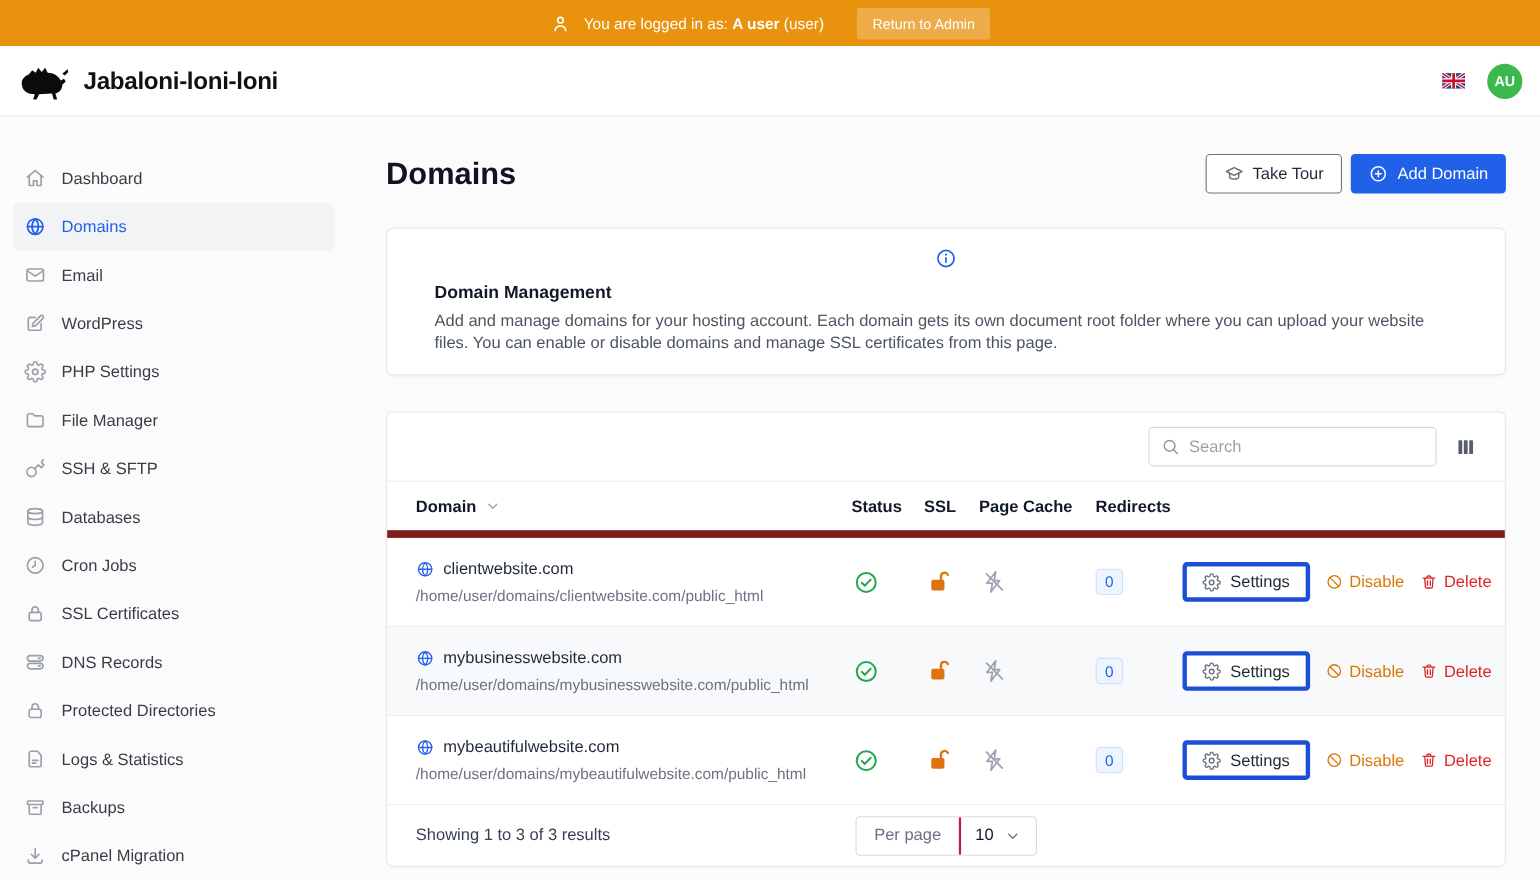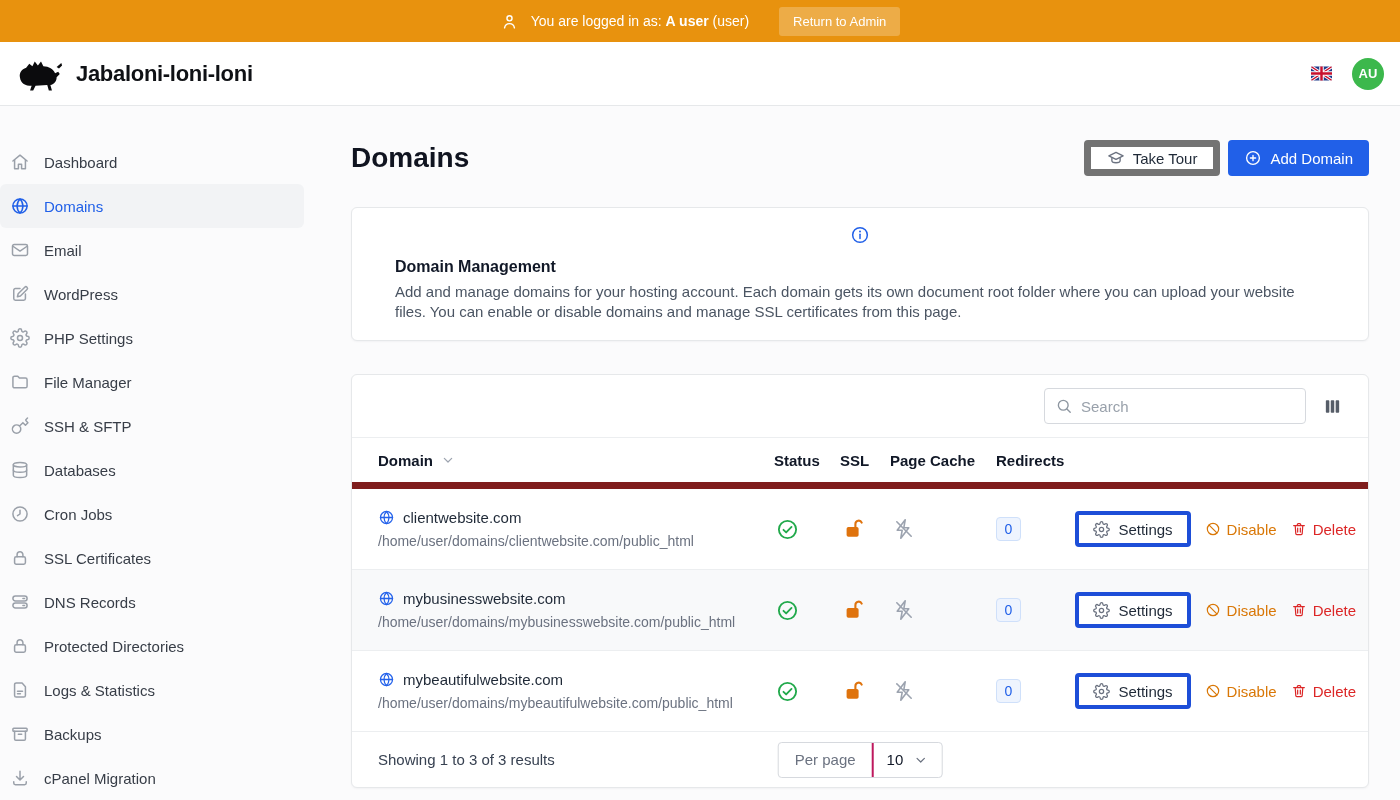--- a/index.html
+++ b/index.html
@@ -37,38 +37,38 @@
   .flag { width: 21px; height: 15px; border-radius: 2px; overflow: hidden; }
   .avatar {
     width: 32px; height: 32px; border-radius: 50%;
     background: var(--avatar-green, #3cb84c); color: #fff;
     font-size: 13px; font-weight: 700;
     display: flex; align-items: center; justify-content: center;
   }
 
   
   .shell { display: flex; height: 694px; }
-  .sidebar { width: 320px; padding: 34px 16px 0 0; flex-shrink: 0; }
+  .sidebar { width: 320px; padding: 34px 16px 0 12px; flex-shrink: 0; }
   .side-item {
     display: flex; align-items: center; height: 44px; padding: 0 10px;
     border-radius: 6px; color: #373d47; font-size: 15px; cursor: pointer;
   }
   .side-item .side-icon { width: 20px; height: 20px; margin-right: 14px; color: #9aa0a9; }
   .side-item.active { background: #f2f3f5; color: var(--accent-blue, #2357e8); font-weight: 500; }
   .side-item.active .side-icon { color: var(--accent-blue, #2357e8); }
 
   .main { flex: 1; padding: 34px 31px 0 31px; min-width: 0; }
 
   
   .page-head { display: flex; align-items: center; height: 36px; }
   .page-title { font-size: 28px; font-weight: 800; color: #101420; }
   .head-actions { margin-left: auto; display: flex; gap: 8px; }
   .btn-outline {
     display: flex; align-items: center; gap: 8px; height: 36px; padding: 5px 16px;
-    background: #fff; border: 7px solid #737373; border-radius: 4px;
+    background: #fff; border: 1px solid #737373; border-radius: 4px;
     font-size: 15px; color: #1f2937;
   }
   .btn-outline .ic { width: 18px; height: 18px; color: #6b7280; }
   .btn-primary {
     display: flex; align-items: center; gap: 8px; height: 36px; padding: 0 16px;
     background: var(--accent-blue, #2064e8); border-radius: 4px;
     font-size: 15px; color: #fff;
   }
   .btn-primary .ic { width: 18px; height: 18px; color: #fff; }
 

